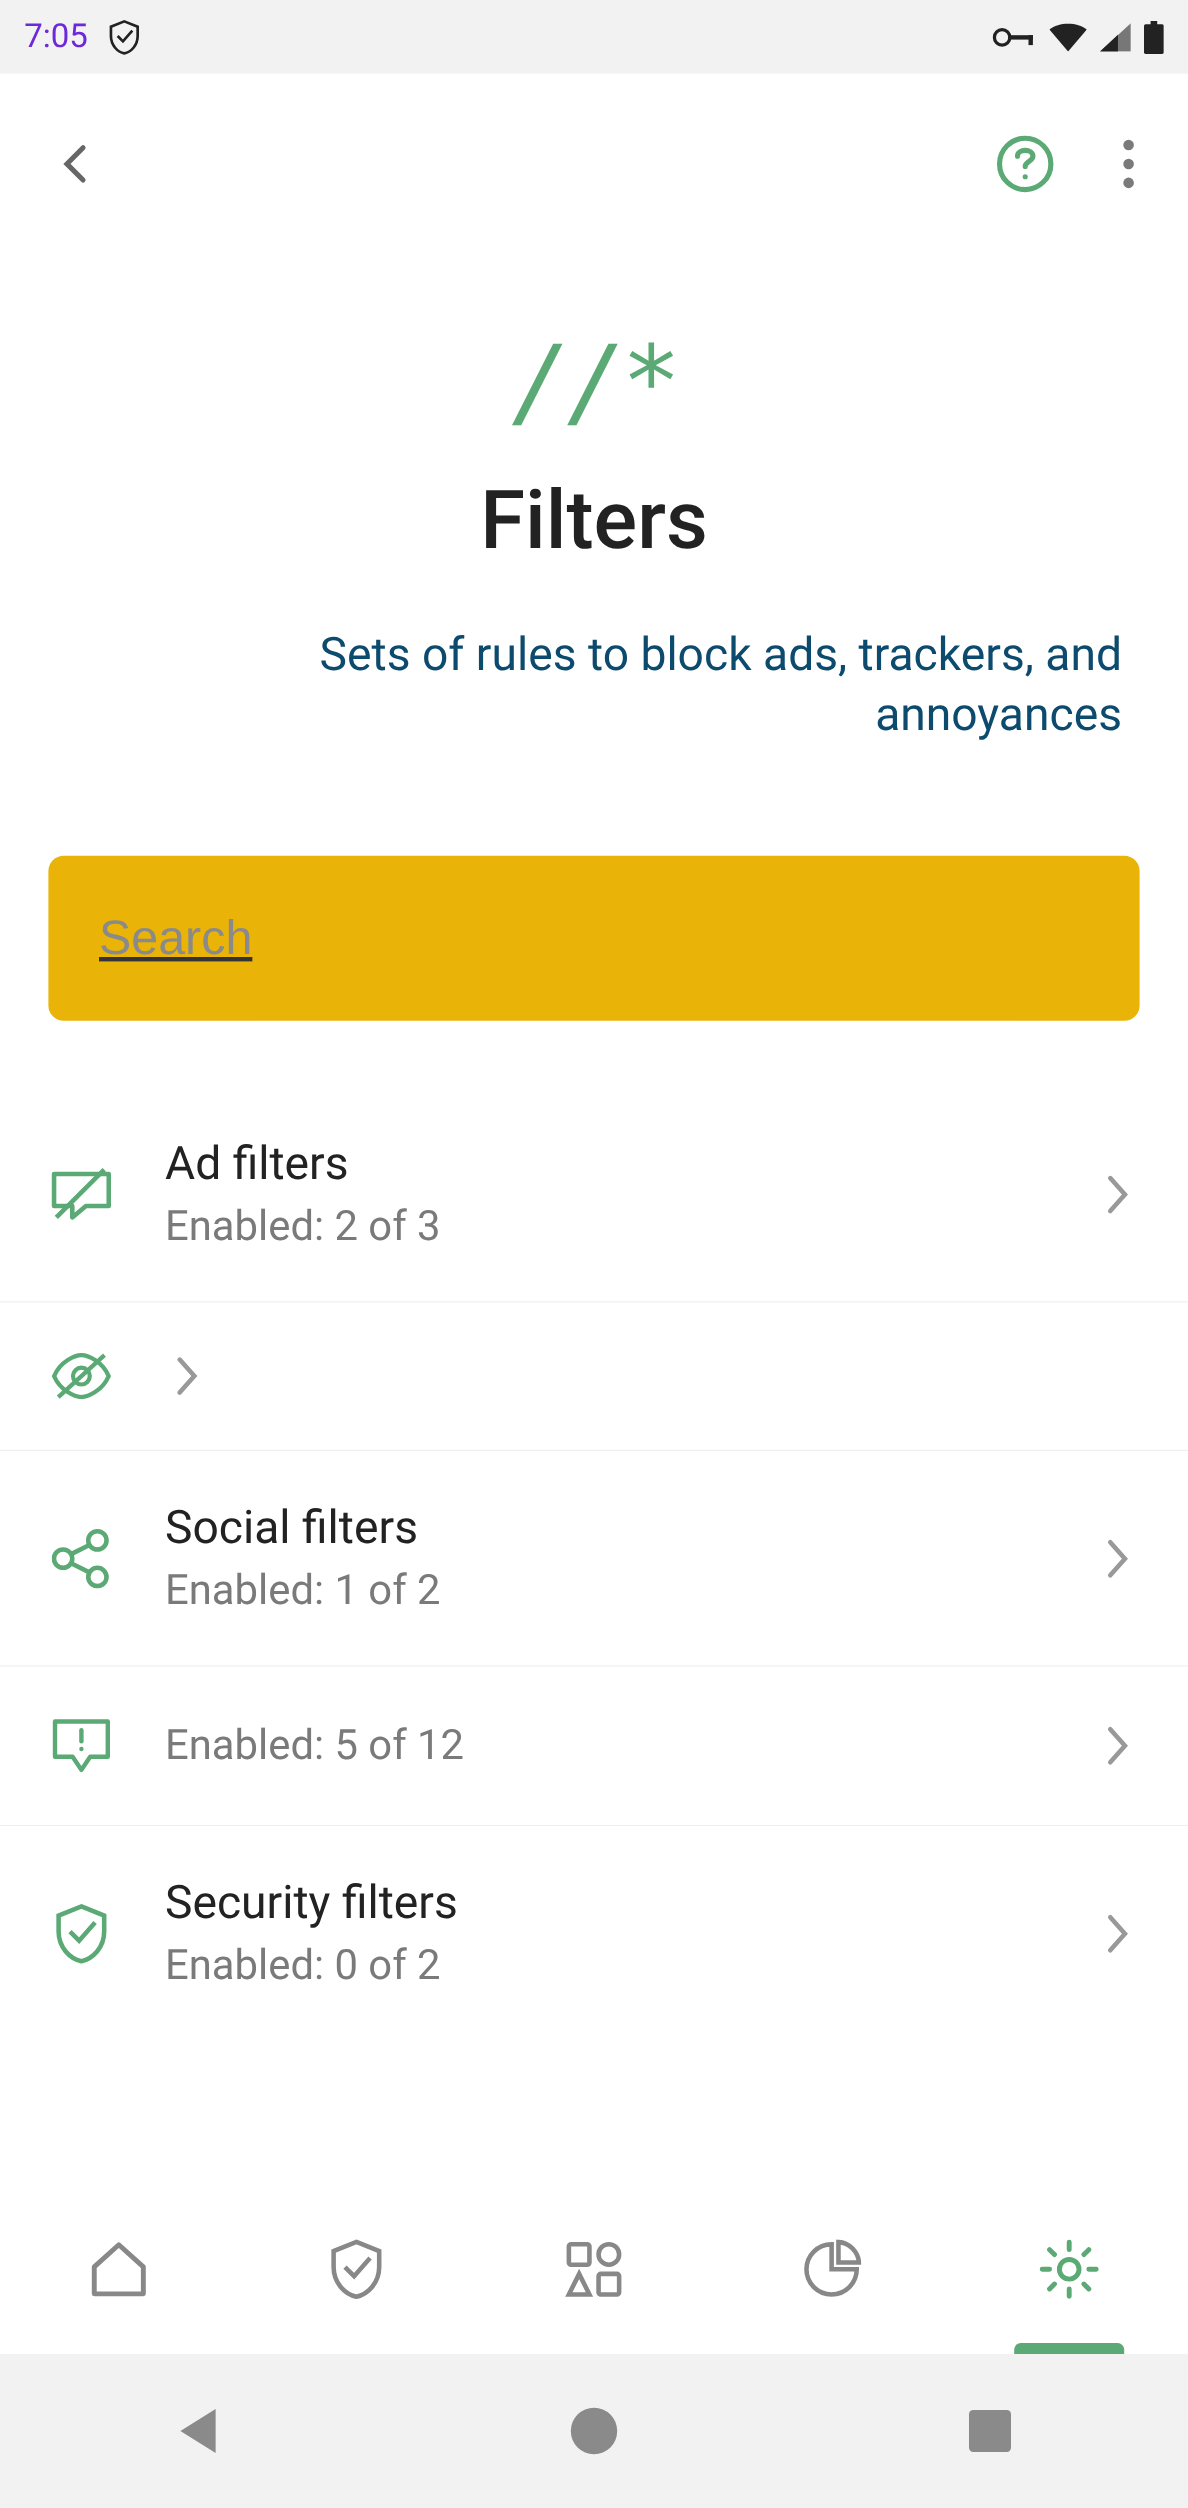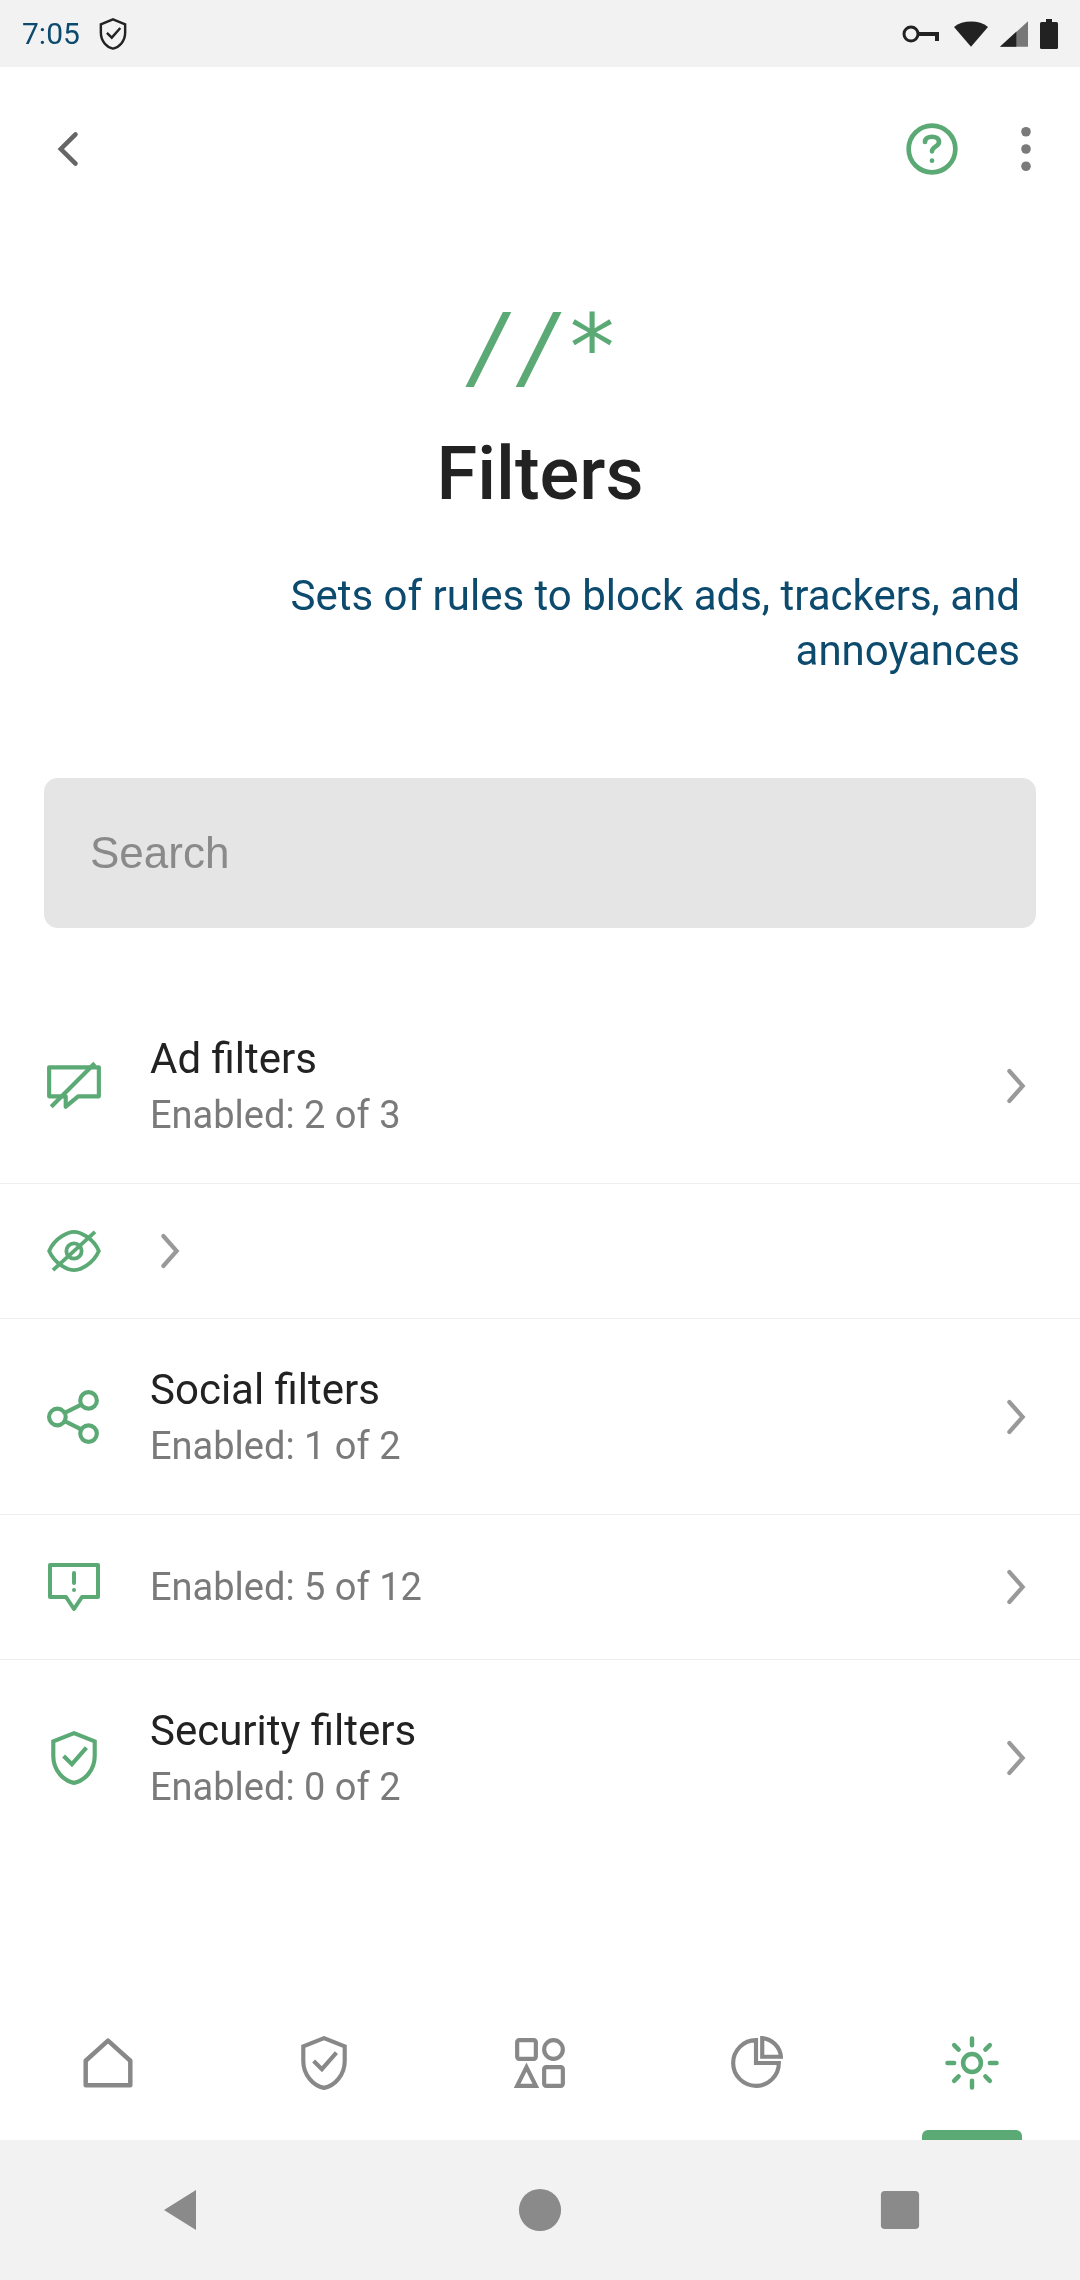--- a/index.html
+++ b/index.html
@@ -1,29 +1,29 @@
 <!DOCTYPE html>
 <html><head>
 <meta charset="utf-8">
 <style>
   * { box-sizing: border-box; margin: 0; padding: 0; }
   html, body { width: 1080px; height: 2280px; font-family: Roboto, -apple-system, sans-serif; background: #fff; overflow: hidden; }
-  .statusbar { height: 67px; background: #f2f2f2; display: flex; align-items: center; justify-content: space-between; padding: 0 22px; font-size: 30px; color: #0c4a6e; }
+  .statusbar { height: 67px; background: #f2f2f2; display: flex; align-items: center; justify-content: space-between; padding: 0 22px; font-size: 30px; color: #6d28d9; }
   .statusbar-left { display: flex; align-items: center; gap: 18px; }
   .statusbar-right { display: flex; align-items: center; gap: 12px; }
   .statusbar svg { display: block; }
   .appbar { height: 168px; display: flex; align-items: center; justify-content: space-between; padding: 0 48px 0 48px; }
   .appbar-right { display: flex; align-items: center; gap: 60px; }
   .page-header { text-align: center; padding: 60px 60px 100px 60px; }
   .logo-area { margin-bottom: 30px; }
   .logo-text { font-size: 90px; font-weight: 400; color: #5ba974; font-family: monospace; letter-spacing: -4px; }
   .page-title { font-size: 74px; font-weight: 500; color: #222; margin-bottom: 52px; }
   .page-subtitle { font-size: 42px; color: #0c4a6e; line-height: 1.3; text-align: right; }
   .search-wrap { padding: 0 44px; }
-  .search-input { width: 100%; height: 150px; border: none; background: #e5e5e5; border-radius: 14px; padding: 0 46px; font-size: 44px; color: #333; }
+  .search-input { width: 100%; height: 150px; border: none; background: #eab308; border-radius: 14px; padding: 0 46px; font-size: 44px; color: #333; text-decoration: underline; }
   .search-input::placeholder { color: #8a8a8a; }
   .list { margin-top: 60px; }
   .list-item { display: flex; align-items: center; padding: 46px 44px 46px 44px; border-bottom: 1px solid #eee; gap: 46px; }
   .list-item .icon-slot { width: 60px; display: flex; justify-content: center; }
   .list-item .text-slot { flex: 1; }
   .item-title { font-size: 42px; color: #222; margin-bottom: 10px; }
   .item-sub { font-size: 38px; color: #7a7a7a; }
   .chevron-slot { width: 40px; display: flex; justify-content: center; }
   .bottom-nav { position: absolute; left: 0; bottom: 140px; width: 100%; height: 155px; display: flex; background: #fff; }
   .bottom-nav .tab { flex: 1; display: flex; align-items: center; justify-content: center; position: relative; }

